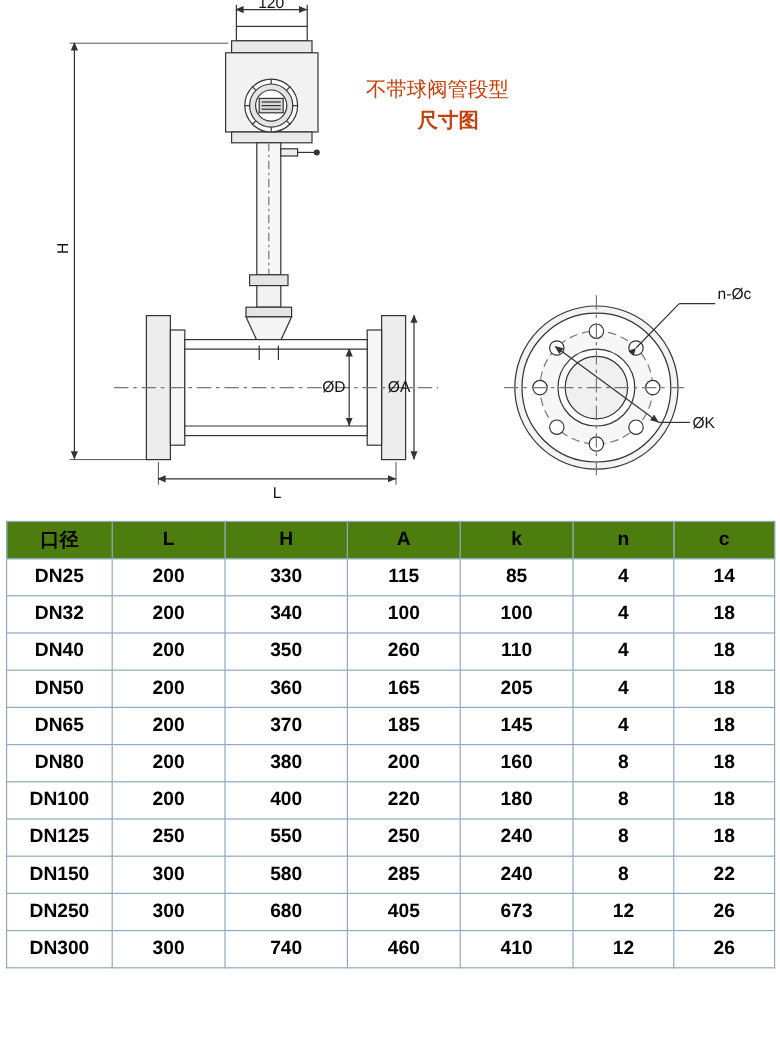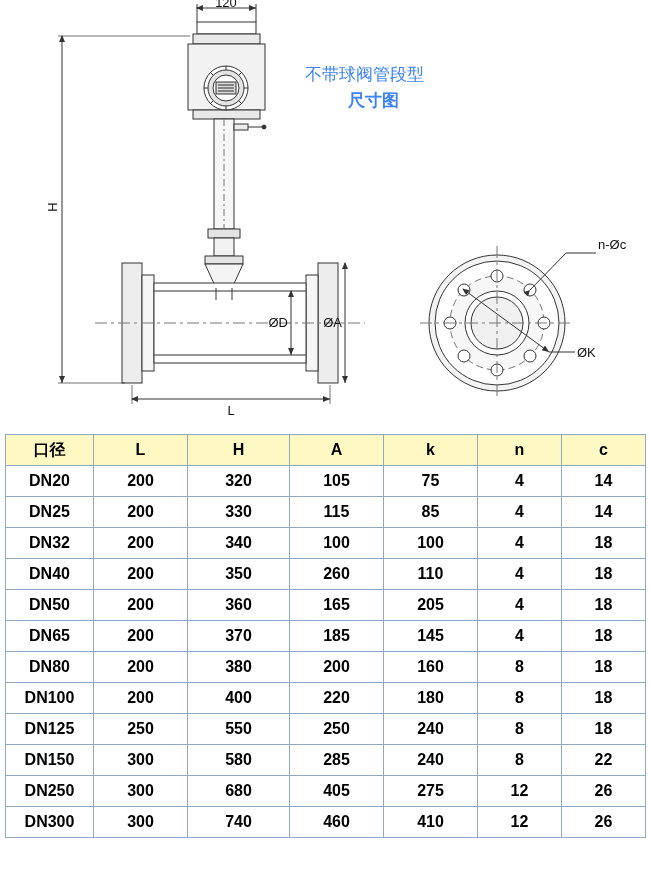--- a/index.html
+++ b/index.html
@@ -30,21 +30,21 @@
     width: 650px;
     height: 430px;
   }
   #drawing svg {
     display: block;
   }
   .annot-title {
     position: absolute;
     font-size: 17px;
     line-height: 26px;
-    color: #3b82f6;
+    color: #c2410c;
     white-space: nowrap;
   }
   #title-line1 { left: 305px; top: 62px; }
   #title-line2 { left: 348px; top: 88px; font-weight: bold; }
 
   
   #spec-table {
     position: absolute;
     left: 5px;
     top: 434px;
@@ -55,21 +55,21 @@
   #spec-table th, #spec-table td {
     border: 1px solid #8fa9c4;
     text-align: center;
     font-size: 16px;
     font-weight: bold;
     height: 30px;
     padding: 0;
     color: #000;
   }
   #spec-table thead th {
-    background: #fef9c3;
+    background: #4d7c0f;
     height: 30px;
     font-size: 16px;
   }
   #spec-table col.c-dn { width: 88px; }
   #spec-table col.c-l  { width: 94px; }
   #spec-table col.c-h  { width: 102px; }
   #spec-table col.c-a  { width: 94px; }
   #spec-table col.c-k  { width: 94px; }
   #spec-table col.c-n  { width: 84px; }
   #spec-table col.c-c  { width: 84px; }
@@ -231,29 +231,20 @@
         <th>L</th>
         <th>H</th>
         <th>A</th>
         <th>k</th>
         <th>n</th>
         <th>c</th>
       </tr>
     </thead>
     <tbody id="spec-body">
         <tr>
-          <td>DN20</td>
-          <td>200</td>
-          <td>320</td>
-          <td>105</td>
-          <td>75</td>
-          <td>4</td>
-          <td>14</td>
-        </tr>
-        <tr>
           <td>DN25</td>
           <td>200</td>
           <td>330</td>
           <td>115</td>
           <td>85</td>
           <td>4</td>
           <td>14</td>
         </tr>
         <tr>
           <td>DN32</td>
@@ -325,21 +316,21 @@
           <td>285</td>
           <td>240</td>
           <td>8</td>
           <td>22</td>
         </tr>
         <tr>
           <td>DN250</td>
           <td>300</td>
           <td>680</td>
           <td>405</td>
-          <td>275</td>
+          <td>673</td>
           <td>12</td>
           <td>26</td>
         </tr>
         <tr>
           <td>DN300</td>
           <td>300</td>
           <td>740</td>
           <td>460</td>
           <td>410</td>
           <td>12</td>

